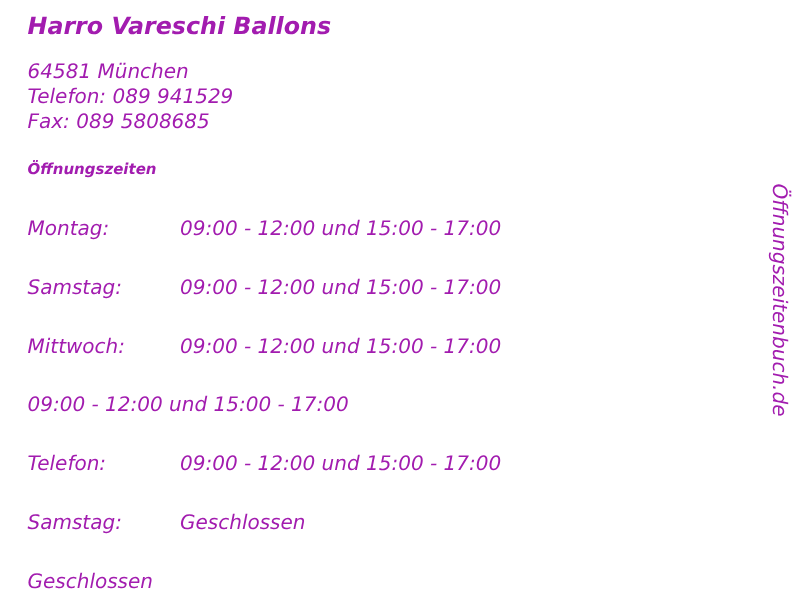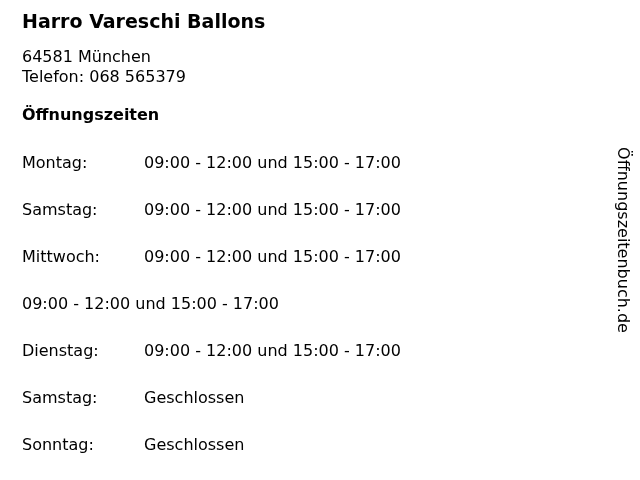--- a/index.html
+++ b/index.html
@@ -2,44 +2,45 @@
 <html><head>
 <meta charset="utf-8">
 <style>
   * { box-sizing: border-box; }
   html, body { margin: 0; padding: 0; }
   .page {
     position: relative;
     width: 640px;
     height: 480px;
     background: #ffffff;
-    color: #000000;
+    color: #a21caf;
     font-family: "DejaVu Sans", "Liberation Sans", sans-serif;
     overflow: hidden;
+    font-style: italic;
   }
   .content {
     position: absolute;
     top: 10px;
     left: 22px;
     right: 30px;
   }
   .business-name {
     font-size: 19px;
     font-weight: bold;
     margin: 0 0 14px 0;
     line-height: 23px;
     white-space: nowrap;
   }
   .contact-block div {
     font-size: 16px;
     line-height: 20px;
     white-space: nowrap;
   }
   .hours-heading {
-    font-size: 16px;
+    font-size: 12px;
     font-weight: bold;
     margin: 17px 0 0 0;
     line-height: 22px;
   }
   .hours-table {
     margin-top: 9px;
     font-size: 16px;
     line-height: 20px;
   }
   .hours-row { display: flex; margin-top: 27px; }
@@ -58,21 +59,22 @@
 </head>
 <body>
 
 <div class="page">
   <div class="content">
 
     <h1 class="business-name">Harro Vareschi Ballons</h1>
 
     <div class="contact-block">
       <div>64581 München</div>
-      <div>Telefon: 068 565379</div>
+      <div>Telefon: 089 941529</div>
+      <div>Fax: 089 5808685</div>
     </div>
 
     <h2 class="hours-heading">Öffnungszeiten</h2>
 
     <div class="hours-table">
       <div class="hours-row">
         <span class="day">Montag:</span>
         <span class="time">09:00 - 12:00 und 15:00 - 17:00</span>
       </div>
       <div class="hours-row">
@@ -80,29 +82,28 @@
         <span class="time">09:00 - 12:00 und 15:00 - 17:00</span>
       </div>
       <div class="hours-row">
         <span class="day">Mittwoch:</span>
         <span class="time">09:00 - 12:00 und 15:00 - 17:00</span>
       </div>
       <div class="hours-row">
         <span class="time">09:00 - 12:00 und 15:00 - 17:00</span>
       </div>
       <div class="hours-row">
-        <span class="day">Dienstag:</span>
+        <span class="day">Telefon:</span>
         <span class="time">09:00 - 12:00 und 15:00 - 17:00</span>
       </div>
       <div class="hours-row">
         <span class="day">Samstag:</span>
         <span class="time">Geschlossen</span>
       </div>
       <div class="hours-row">
-        <span class="day">Sonntag:</span>
         <span class="time">Geschlossen</span>
       </div>
     </div>
 
   </div>
 
   <div class="watermark">Öffnungszeitenbuch.de</div>
 </div>
 
 </body></html>

